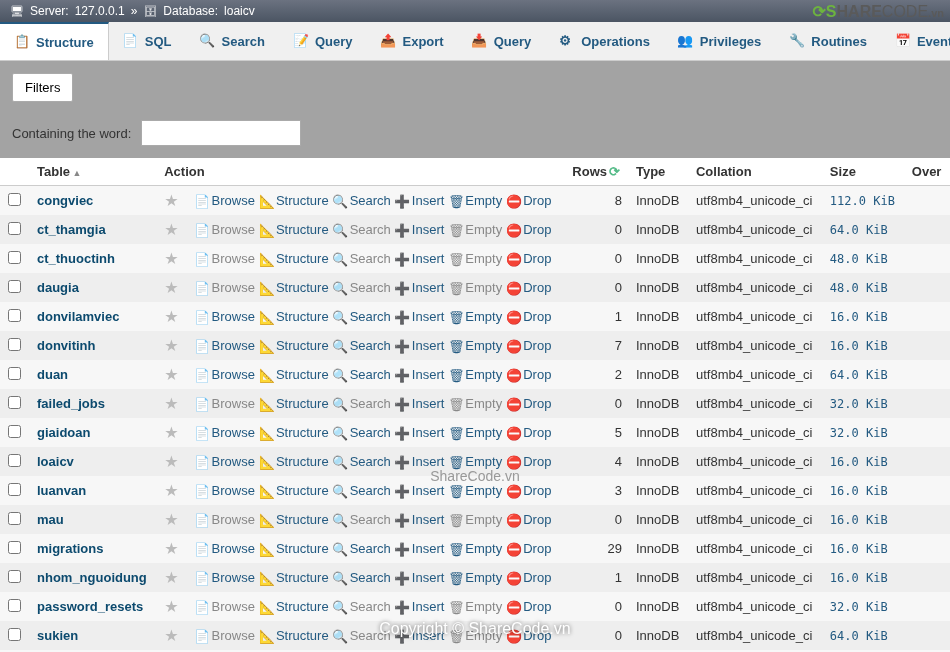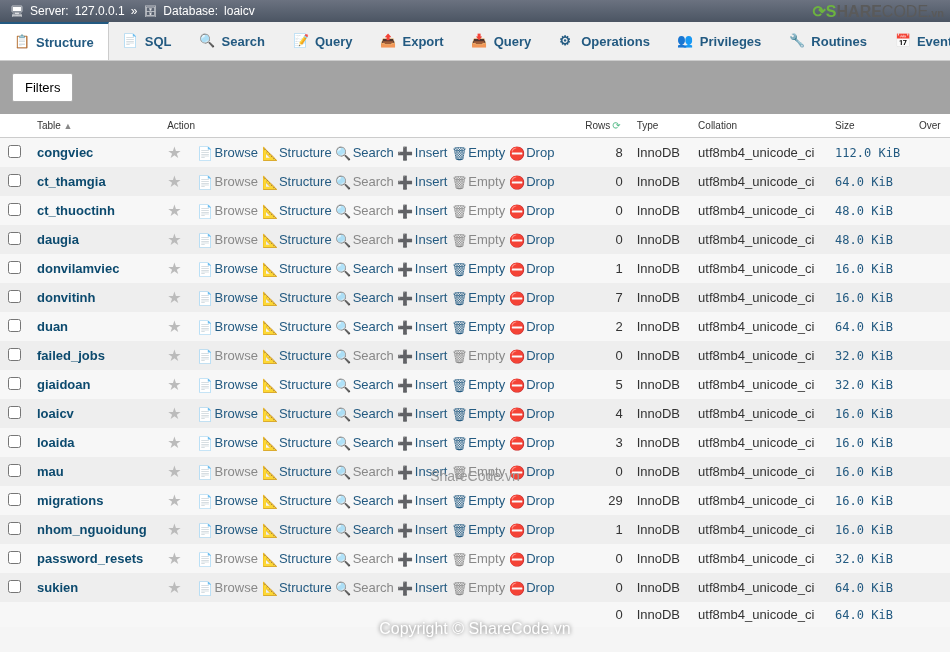--- a/index.html
+++ b/index.html
@@ -9,21 +9,21 @@
 .tabs { background: #f0f0f0; border-bottom: 1px solid #ccc; display: flex; }
 .tab { padding: 10px 14px; display: flex; align-items: center; gap: 6px; color: #235a81; cursor: pointer; font-size: 13px; font-weight: bold; }
 .tab.active { background: #fff; border-top: 2px solid #235a81; border-right: 1px solid #ccc; }
 .tab .ticon { width: 16px; height: 16px; display: inline-block; }
 .filters-area { padding: 12px; background: #a3a3a3; }
 .filters-btn { background: #fff; border: 1px solid #aaa; padding: 6px 12px; border-radius: 2px; font-size: 13px; }
 .filter-row { margin-top: 18px; display: flex; align-items: center; gap: 10px; }
 .filter-row label { color: #333; font-size: 13px; }
 .filter-row input { border: 1px solid #aaa; padding: 5px; width: 160px; height: 26px; }
 table { width: 100%; border-collapse: collapse; background: #fff; }
-thead th { text-align: left; padding: 6px 8px; border-bottom: 1px solid #ccc; font-weight: normal; color: #333; font-size: 10px; }
+thead th { text-align: left; padding: 6px 8px; border-bottom: 1px solid #ccc; font-weight: bold; color: #333; font-size: 13px; }
 tbody tr:nth-child(odd) { background: #f7f7f7; }
 tbody tr:nth-child(even) { background: #eeeeee; }
 td { padding: 5px 8px; font-size: 13px; color: #333; vertical-align: middle; }
 .chk { width: 28px; text-align: center; }
 .tname { color: #0c4a6e; font-weight: bold; }
 .star { color: #bbb; font-size: 16px; cursor: pointer; }
 .actions { display: flex; gap: 4px; align-items: center; flex-wrap: nowrap; }
 .act { color: #235a81; display: inline-flex; align-items: center; gap: 3px; cursor: pointer; white-space: nowrap; }
 .act.muted { color: #888; }
 .aic { width: 14px; height: 14px; display: inline-block; }
@@ -88,20 +88,24 @@
       <span>Routines</span>
     </div>
     <div class="tab">
       <span class="ticon">📅</span>
       <span>Event</span>
     </div>
   </div>
 
 <div class="filters-area">
   <button class="filters-btn">Filters</button>
+  <div class="filter-row">
+    <label>Containing the word:</label>
+    <input type="text" value="" style="">
+  </div>
 </div>
 
 <table>
   <thead>
     <tr>
       <th class="chk"></th>
       <th class="sort-asc">Table</th>
       <th colspan="2">Action</th>
       <th style="text-align:right"><span>Rows</span><span class="refresh-ic">⟳</span></th>
       <th>Type</th>
@@ -486,21 +490,21 @@
           </div>
         </td>
         <td class="rows">4</td>
         <td>InnoDB</td>
         <td>utf8mb4_unicode_ci</td>
         <td class="size">16.0 KiB</td>
         <td></td>
       </tr>
       <tr>
         <td class="chk"><input type="checkbox" style=""></td>
-        <td><span class="tname">loaida</span></td>
+        <td><span class="tname">luanvan</span></td>
         <td style="width:24px"><span class="star">★</span></td>
         <td>
           <div class="actions">
             <span class="act">
               <span class="aic">📄</span>
               <span>Browse</span>
             </span>
             <span class="act">
               <span class="aic">📐</span>
               <span>Structure</span>

